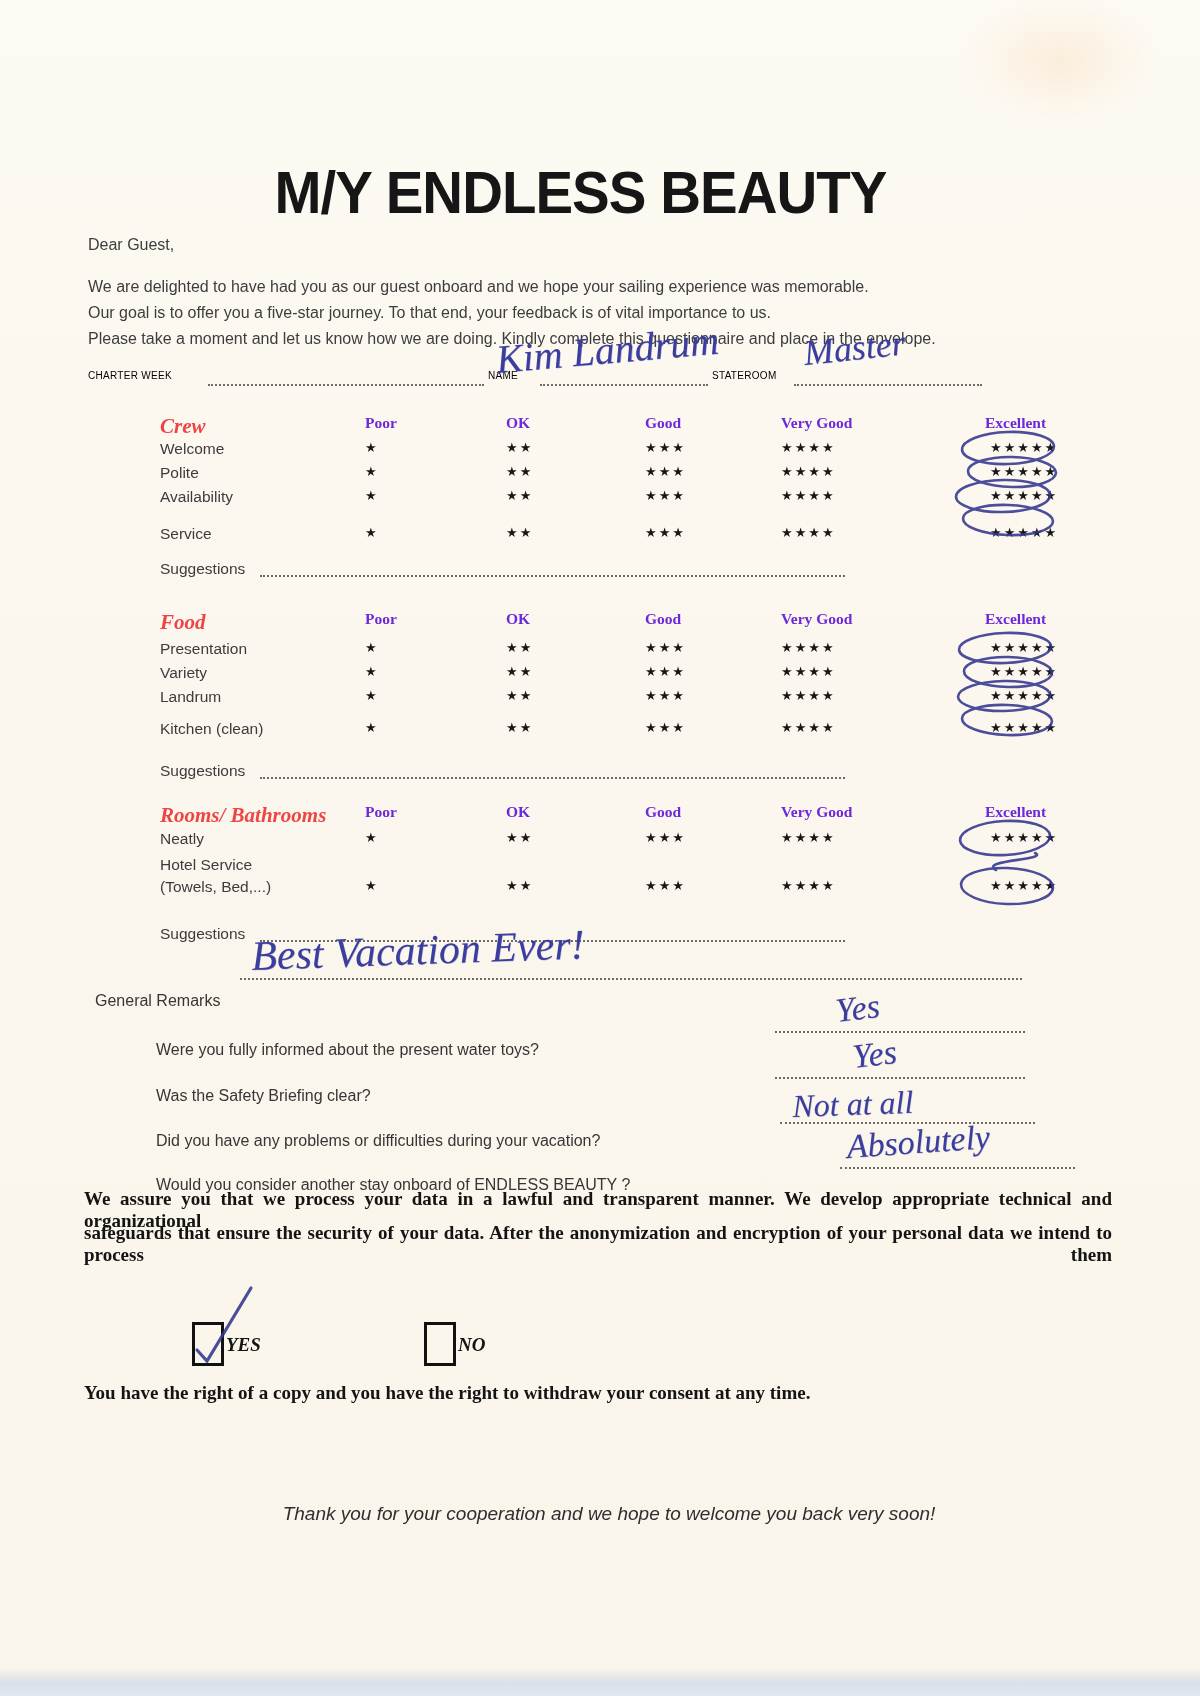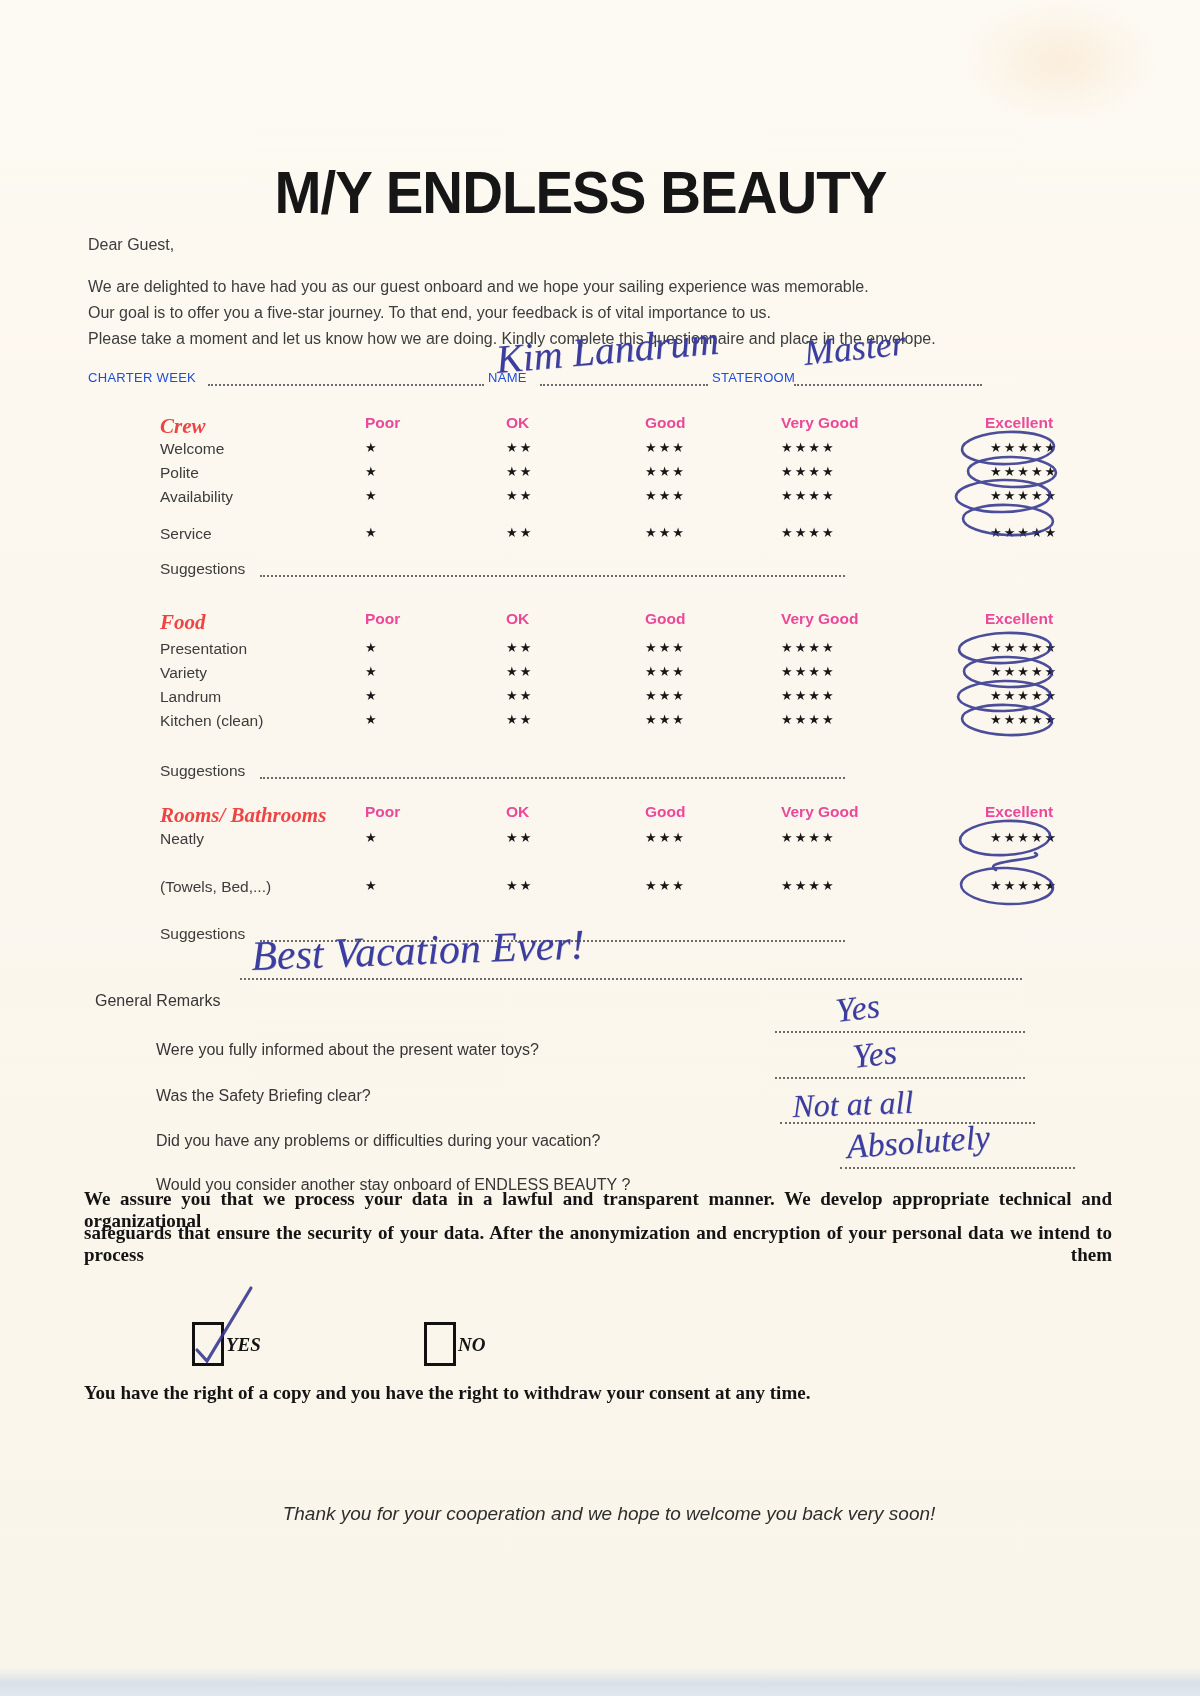--- a/index.html
+++ b/index.html
@@ -11,26 +11,26 @@
        color:#3a3a3a;}
   .abs{position:absolute;}
   .nowrap{white-space:nowrap;}
 
   
   .title{top:158px;left:50%;transform:translateX(-53%) scaleX(.94);
          font-size:60px;font-weight:700;letter-spacing:-1px;color:#161616;white-space:nowrap;}
   .greet{top:236px;left:88px;font-size:16px;color:#3d3d3d;}
   .intro{top:274px;left:88px;font-size:16px;line-height:26px;color:#3d3d3d;width:1000px;}
 
-  .caps{font-size:13px;color:#1d4ed8;letter-spacing:.3px;}
+  .caps{font-size:10px;color:#000000;letter-spacing:.3px;}
   .dots{border-bottom:2px dotted rgba(60,60,60,.75);height:1px;}
 
   .sec-title{font-family:"Liberation Serif",serif;font-style:italic;font-weight:700;
              font-size:21px;color:#ef4444;}
-  .colhead{font-size:15.5px;font-weight:700;color:#ec4899;}
+  .colhead{font-size:15.5px;font-weight:700;color:#6d28d9;font-family:Liberation Serif, serif;}
   .rowlab{font-size:15.5px;color:#3c3c3c;}
   .stars{font-family:"DejaVu Sans",sans-serif;font-size:13px;letter-spacing:2px;color:#171717;}
 
   .rtable{position:absolute;left:160px;width:1000px;}
   .trow{position:absolute;height:22px;width:100%;}
   .cl{position:absolute;left:0;}  .cp{position:absolute;left:205px;}
   .co{position:absolute;left:346px;} .cg{position:absolute;left:485px;}
   .cv{position:absolute;left:621px;} .ce{position:absolute;left:830px;}
   .he{position:absolute;left:825px;}
   .sugg{font-size:15.5px;color:#3c3c3c;}
@@ -153,21 +153,21 @@
       <span class="ce stars">★★★★★</span>
     </div>
     <div class="trow" style="top:78px;">
       <span class="cl rowlab">Landrum</span>
       <span class="cp stars">★</span>
       <span class="co stars">★★</span>
       <span class="cg stars">★★★</span>
       <span class="cv stars">★★★★</span>
       <span class="ce stars">★★★★★</span>
     </div>
-    <div class="trow" style="top:102px;">
+    <div class="trow" style="top:110px;">
       <span class="cl rowlab nowrap">Kitchen (clean)</span>
       <span class="cp stars">★</span>
       <span class="co stars">★★</span>
       <span class="cg stars">★★★</span>
       <span class="cv stars">★★★★</span>
       <span class="ce stars">★★★★★</span>
     </div>
     <div class="trow" style="top:152px;">
       <span class="cl sugg">Suggestions</span>
       <div class="abs dots" style="left:100px;top:14px;width:585px;"></div>
@@ -184,20 +184,23 @@
       <span class="he colhead">Excellent</span>
     </div>
     <div class="trow" style="top:27px;">
       <span class="cl rowlab">Neatly</span>
       <span class="cp stars">★</span>
       <span class="co stars">★★</span>
       <span class="cg stars">★★★</span>
       <span class="cv stars">★★★★</span>
       <span class="ce stars">★★★★★</span>
     </div>
+    <div class="trow" style="top:53px;">
+      <span class="cl rowlab">Hotel Service</span>
+    </div>
     <div class="trow" style="top:75px;">
       <span class="cl rowlab nowrap">(Towels, Bed,...)</span>
       <span class="cp stars">★</span>
       <span class="co stars">★★</span>
       <span class="cg stars">★★★</span>
       <span class="cv stars">★★★★</span>
       <span class="ce stars">★★★★★</span>
     </div>
     <div class="trow" style="top:122px;">
       <span class="cl sugg">Suggestions</span>

